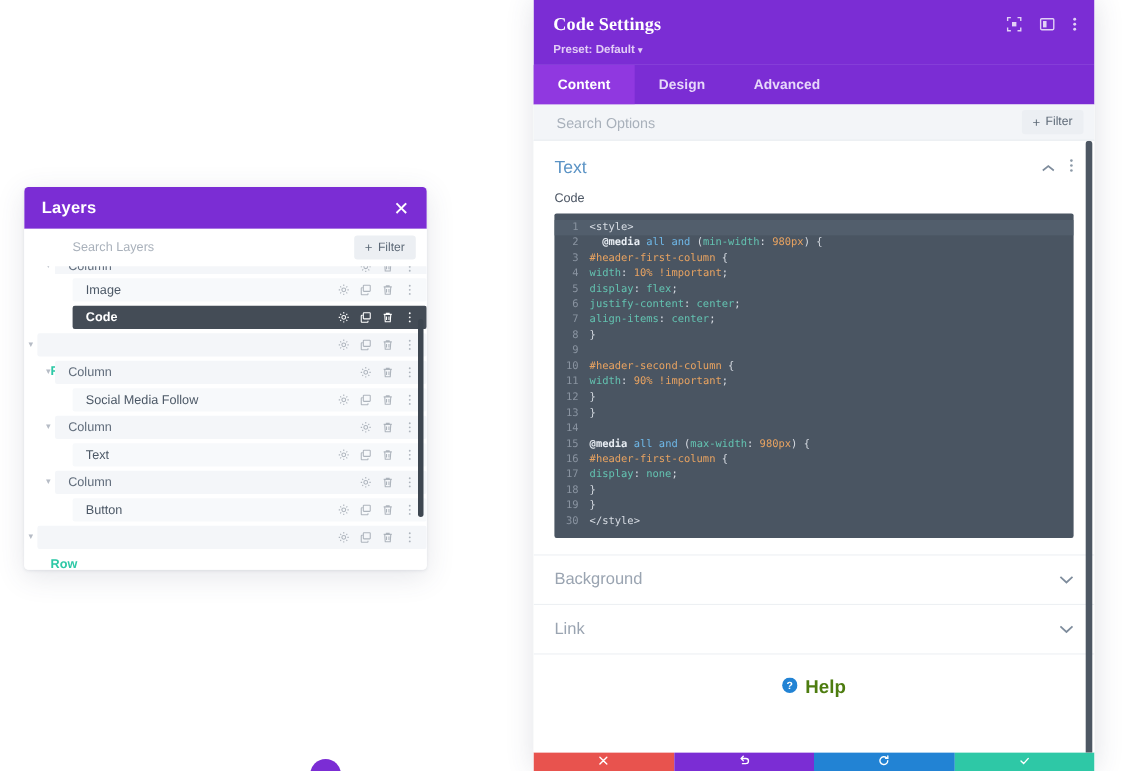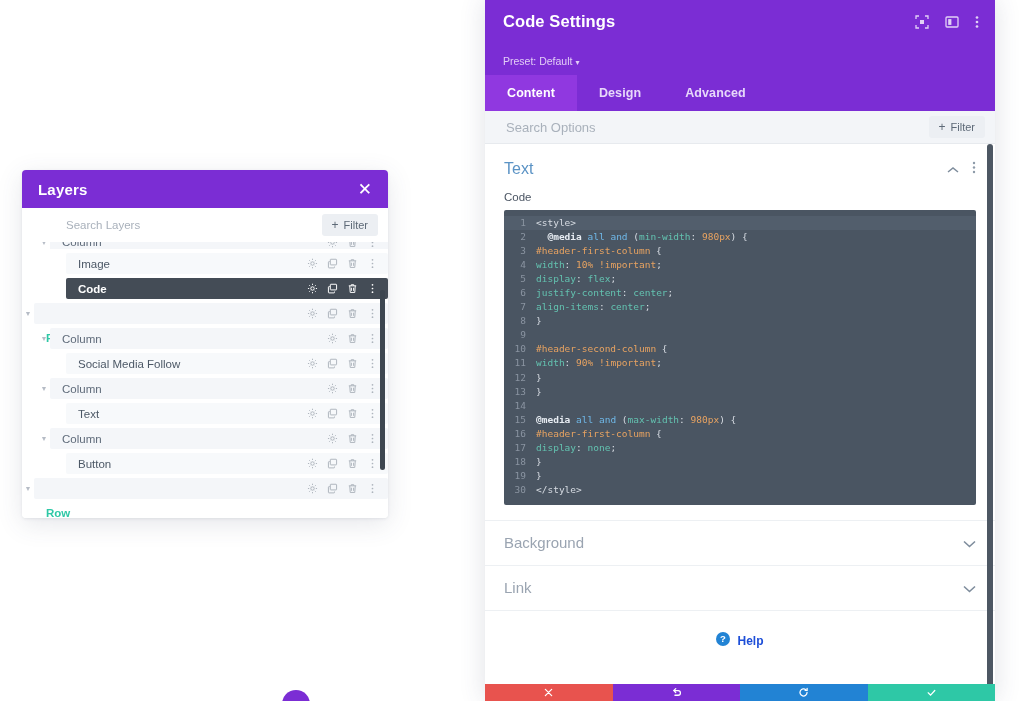--- a/index.html
+++ b/index.html
@@ -83,25 +83,25 @@
   
   #settings-panel {
     position: absolute; left: 485px; top: 0;
     width: 510px; height: 701px;
     background: #ffffff;
     box-shadow: 0 0 24px rgba(60,70,100,0.16);
     overflow: hidden;
     display: flex; flex-direction: column;
   }
   .sp-header { background: #7B2DD4; padding: 12px 16px 8px 18px; flex: none; }
-  .sp-header-top { display: flex; align-items: flex-start; justify-content: space-between; }
+  .sp-header-top { display: flex; align-items: flex-start; justify-content: space-between; font-family: Liberation Serif, serif; }
   .sp-title { color: #fff; font-size: 16.5px; font-weight: bold; letter-spacing: .1px; }
   .sp-header-icons { display: flex; align-items: center; gap: 16px; padding-top: 3px; }
   .sp-header-icons .hi { cursor: pointer; opacity: .78; }
-  .sp-preset { color: #e2cdf6; font-size: 10.5px; font-weight: normal; margin-top: 22px; }
+  .sp-preset { color: #e2cdf6; font-size: 10.5px; font-weight: bold; margin-top: 5px; }
   .sp-preset .dd { font-size: 8px; }
 
   .sp-tabs { display: flex; background: #7B2DD4; flex: none; }
   .sp-tab {
     padding: 11px 22px 11px 22px; color: #e7d8fa; font-size: 12.5px;
     font-weight: bold; cursor: pointer; letter-spacing: .1px;
   }
   .sp-tab.active { background: #9038e0; color: #ffffff; }
 
   .sp-search-bar {
@@ -155,21 +155,21 @@
   .sp-collapsed-list { margin-top: 15px; }
   .section-row {
     height: 45px; display: flex; align-items: center; justify-content: space-between;
     padding: 0 19px; border-top: 1px solid #edf0f3; cursor: pointer;
   }
   .section-row .srt { color: #9aa4b1; font-size: 15px; }
   .help-row {
     border-top: 1px solid #edf0f3;
     height: 62px; display: flex; align-items: center; justify-content: center; gap: 7px;
   }
-  .help-label { color: #1d4ed8; font-size: 12px; font-weight: bold; }
+  .help-label { color: #4d7c0f; font-size: 17px; font-weight: bold; }
 
   .sp-footer { display: flex; height: 17px; flex: none; }
   .fbtn { flex: 1; display: flex; align-items: center; justify-content: center; cursor: pointer; }
   .sp-scrollbar {
     position: absolute; right: 2px; top: 0;
     width: 6px; height: 594px; background: #4d5763; border-radius: 3px;
   }
 
   
   #page-bubble {

